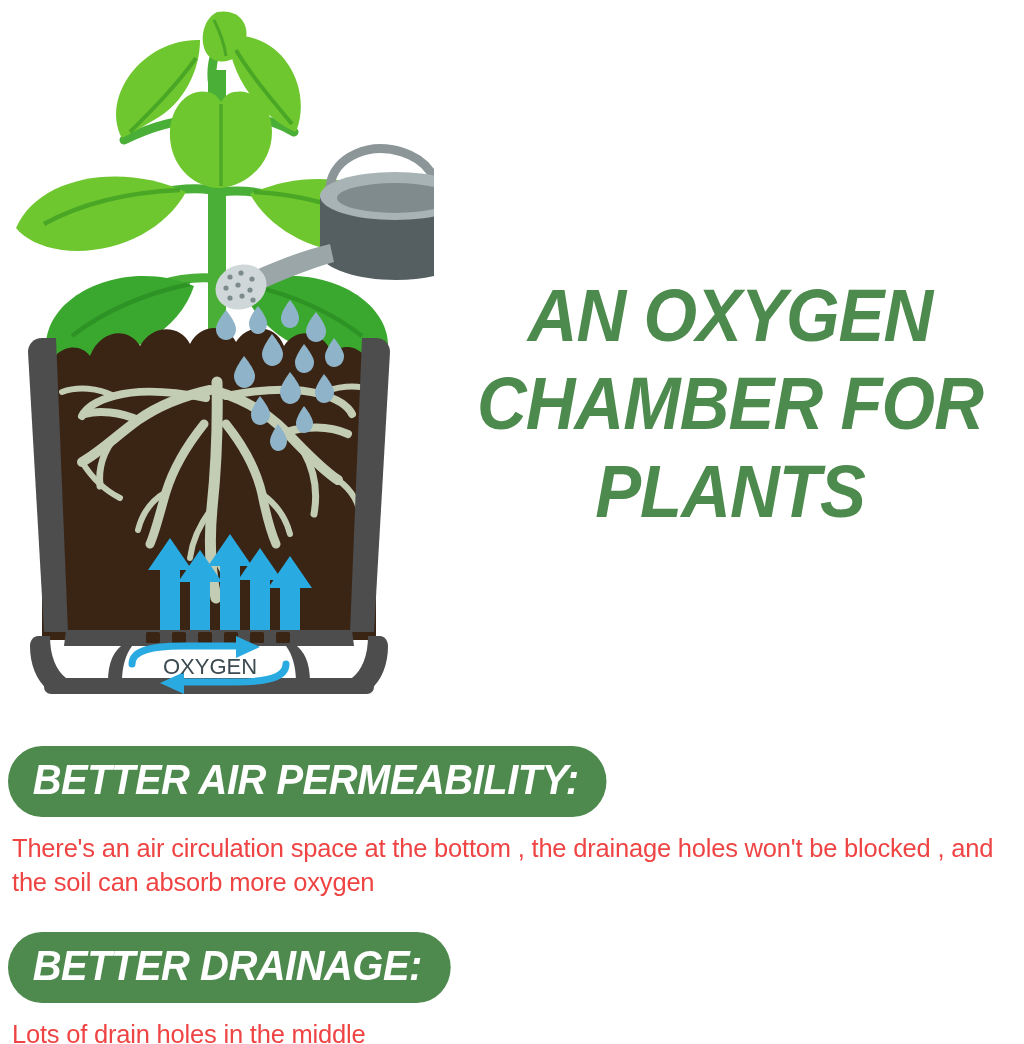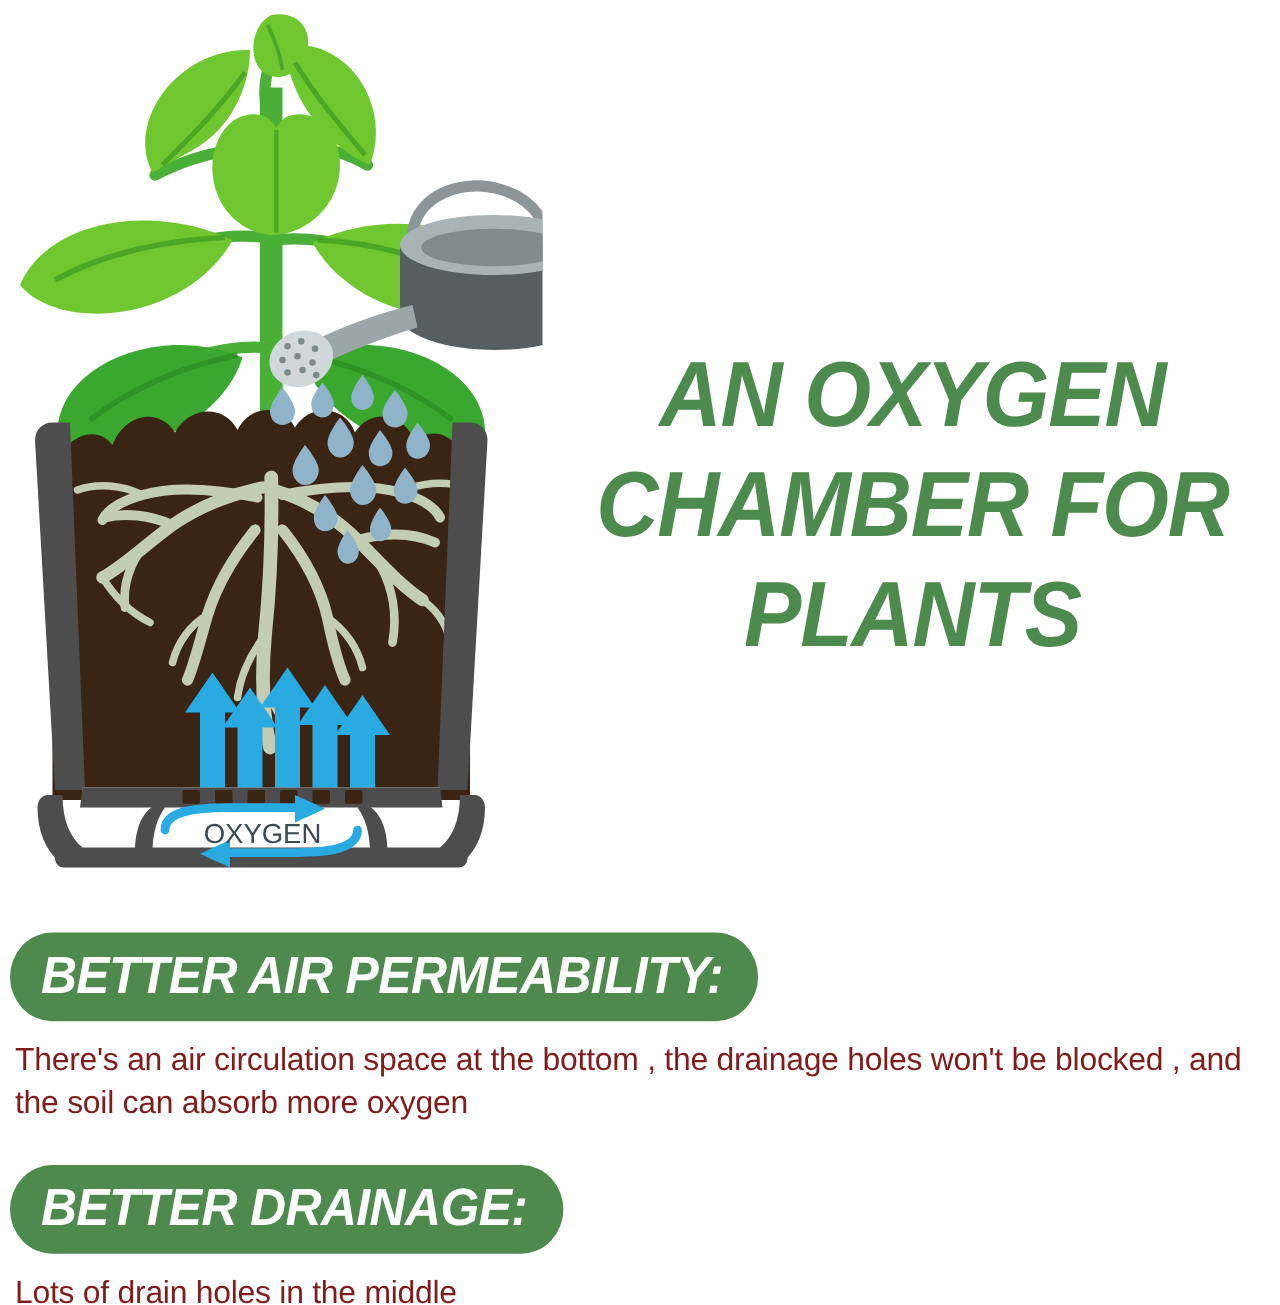--- a/index.html
+++ b/index.html
@@ -76,21 +76,21 @@
     padding: 13px 30px 16px 26px;
     margin-left: 8px;
     transform: scaleX(0.95);
     transform-origin: 0 50%;
     white-space: nowrap;
   }
 
   .feature-body {
     margin: 14px 0 0 12px;
     padding-right: 18px;
-    color: #7f1d1d;
+    color: #ef4444;
     font-size: 25.5px;
     line-height: 34px;
     letter-spacing: -0.2px;
     max-width: 1000px;
   }
 </style>
 </head>
 <body>
 
 <div id="hero">

